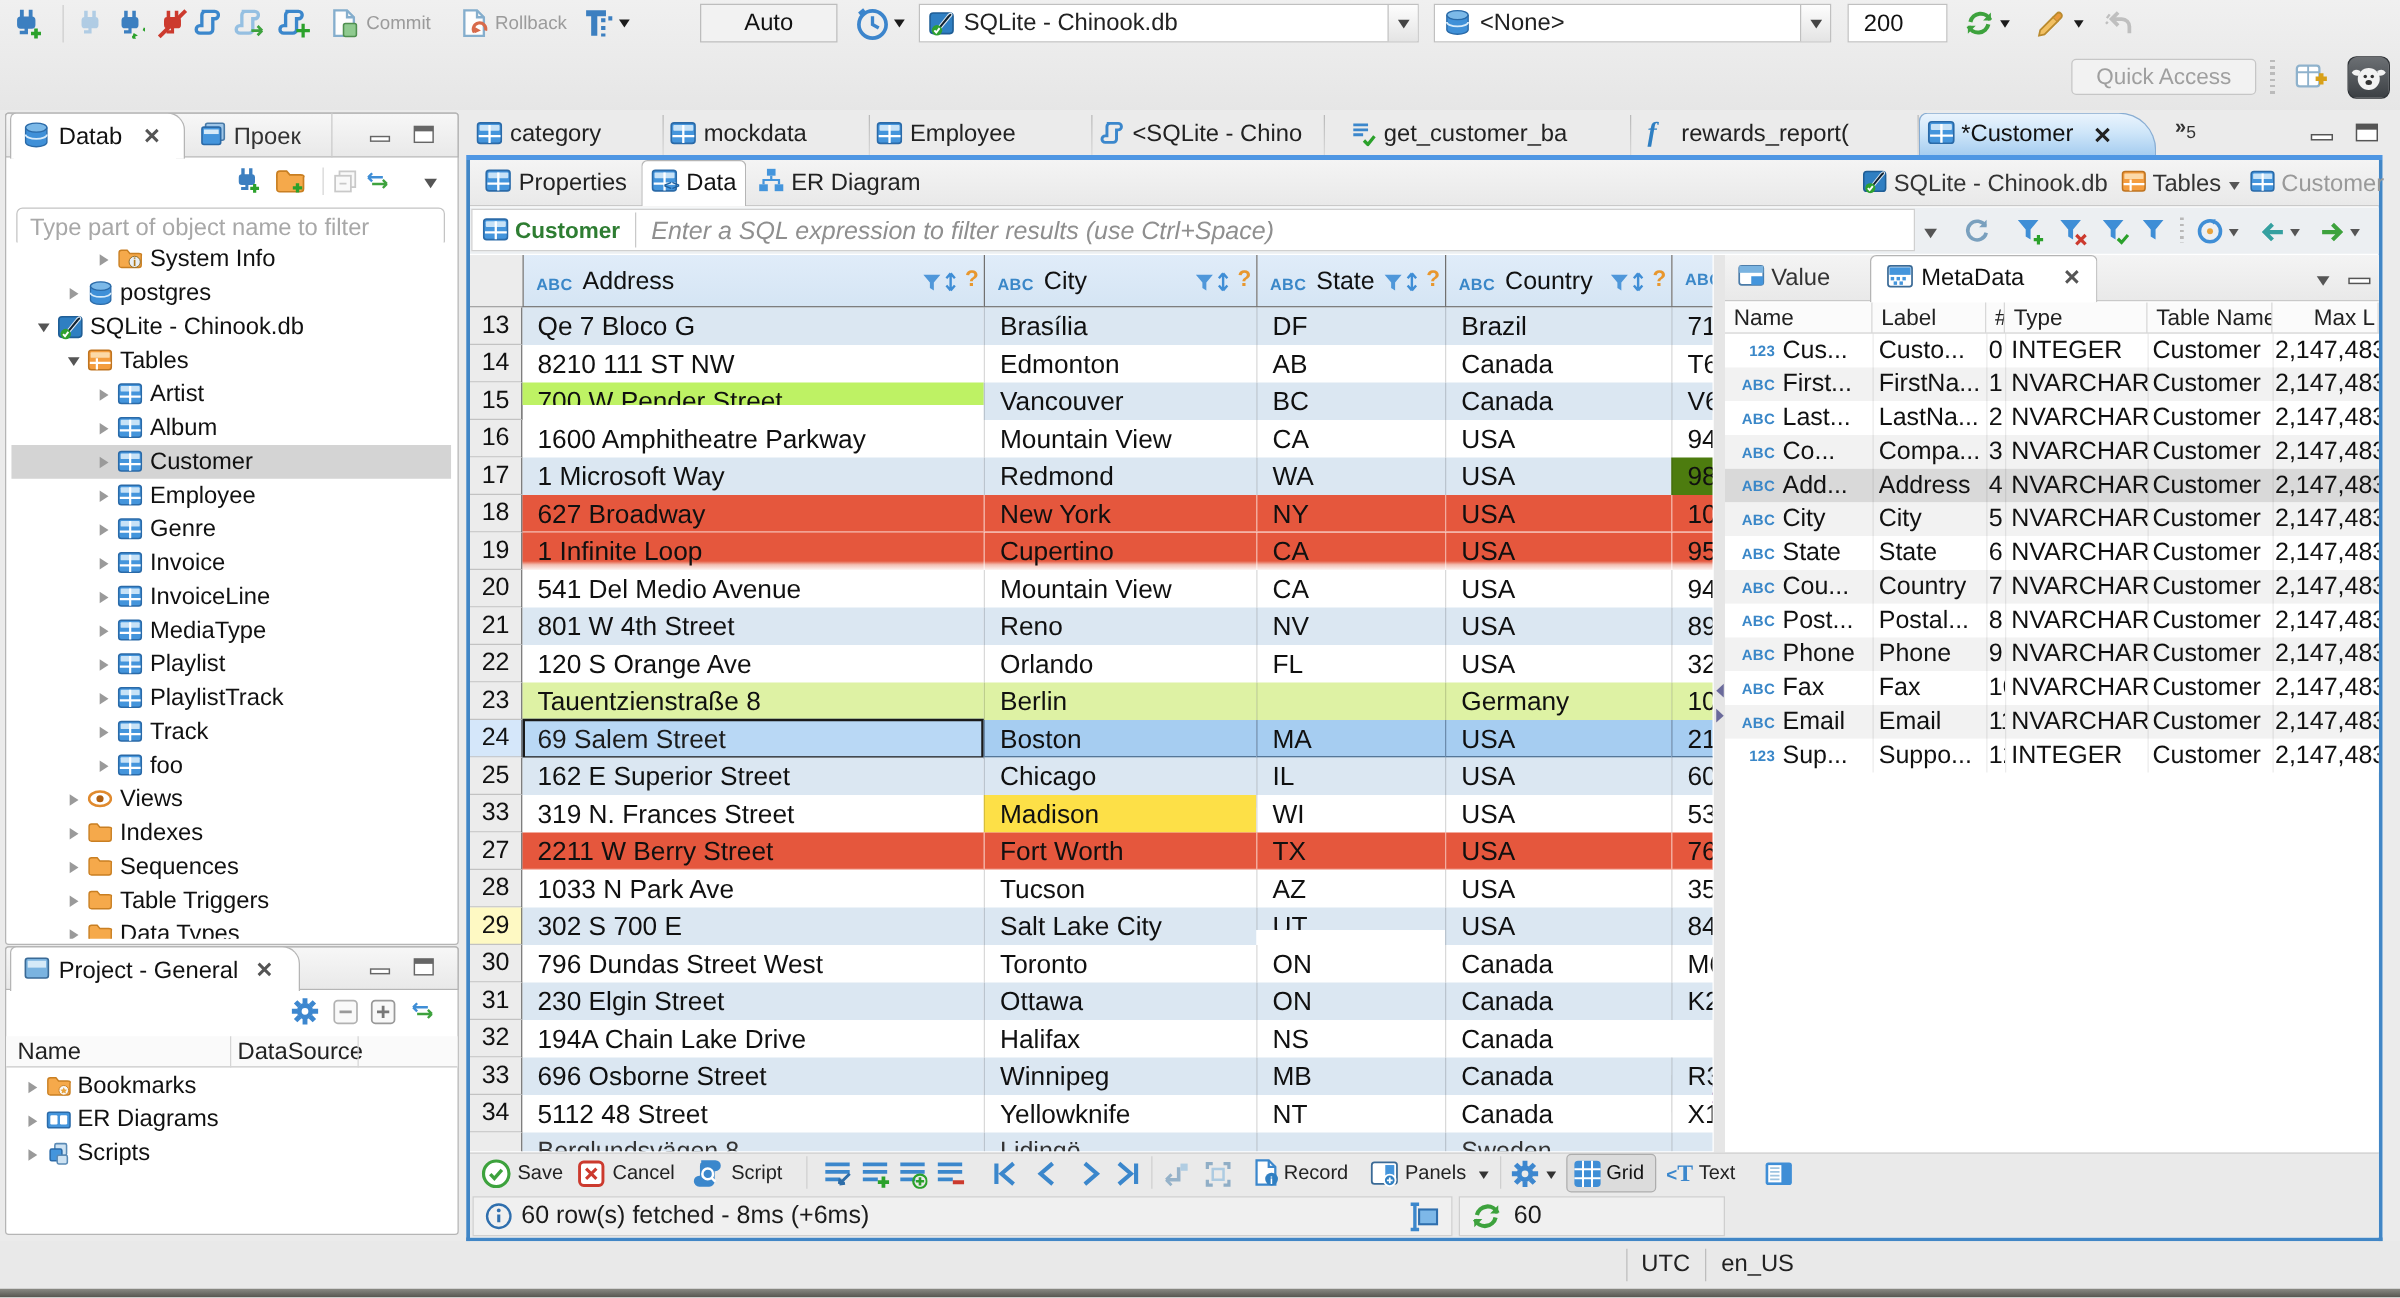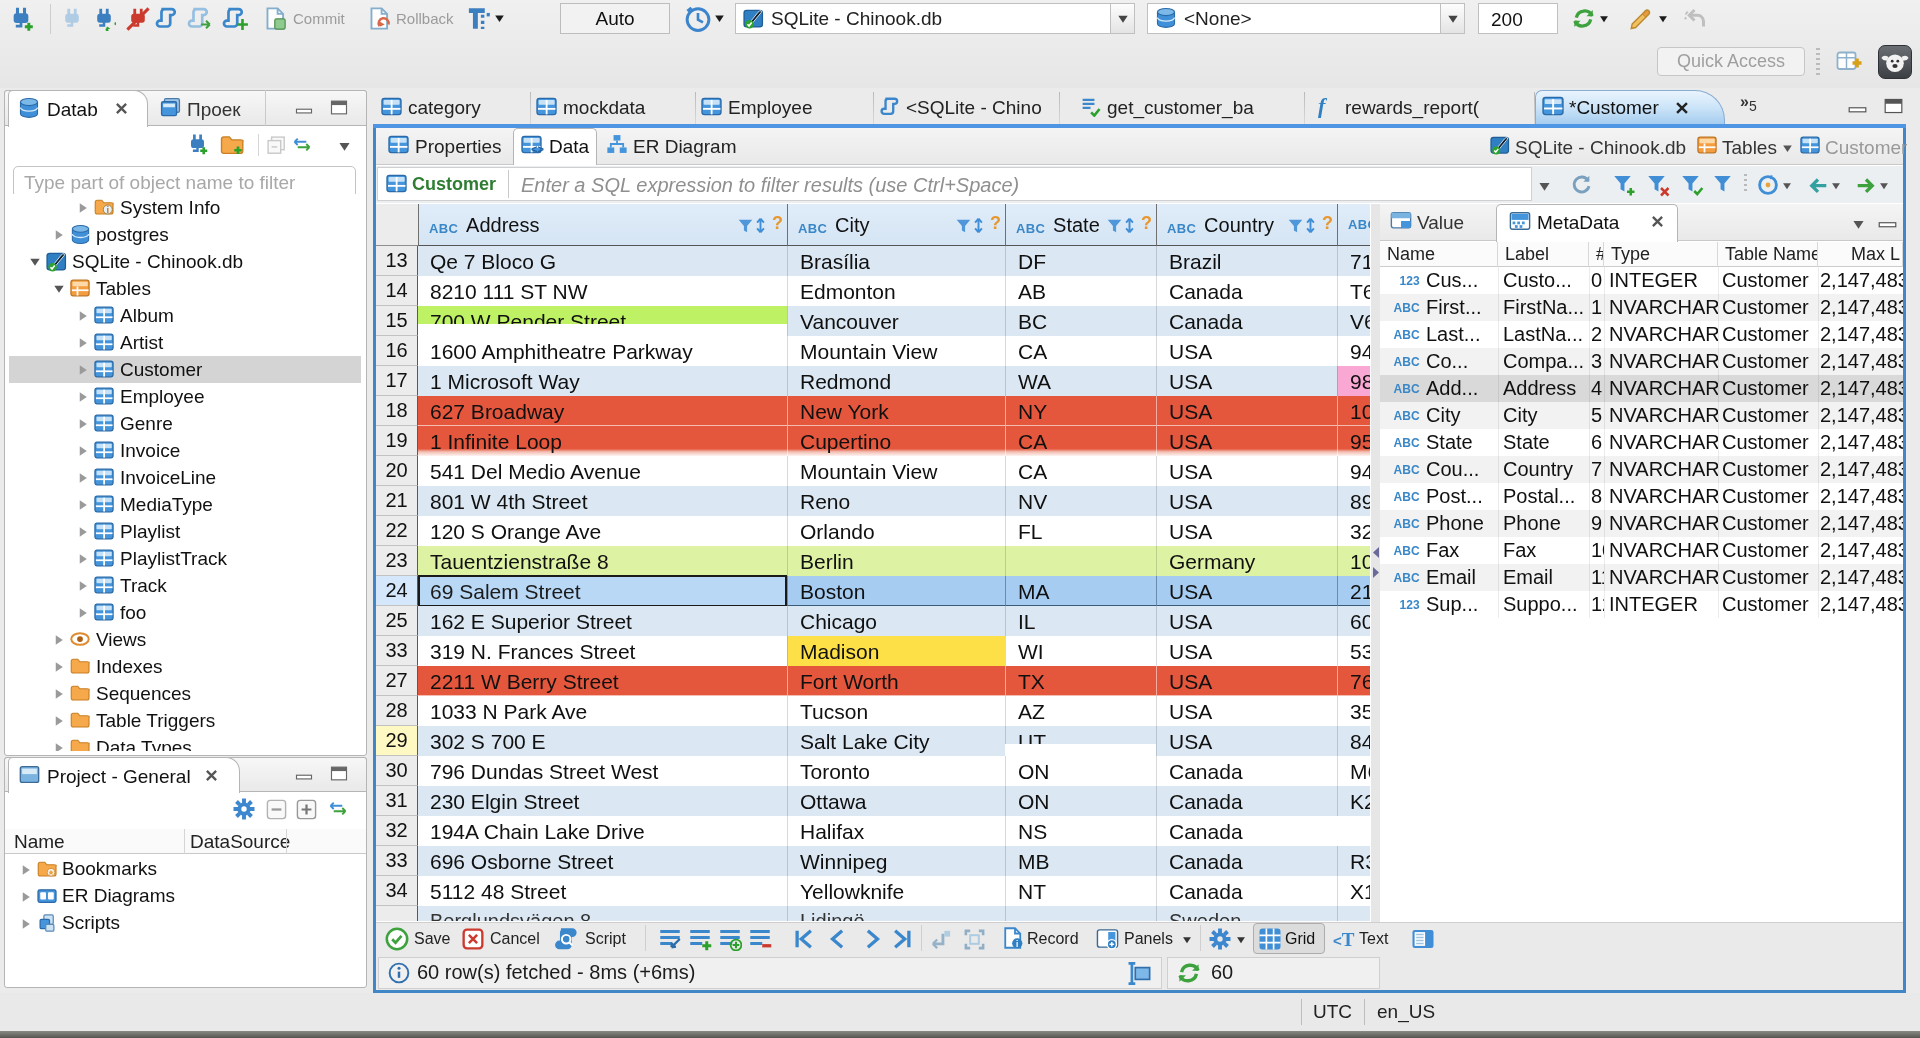--- a/index.html
+++ b/index.html
@@ -343,37 +343,37 @@
         </svg>
       </div>
       <div style="position:absolute;left:85px;top:3px">
         <svg width="20" height="20" viewBox="0 0 16 16">
           <rect x="0.75" y="1.75" width="14.5" height="12.5" rx="1.8" fill="#4495dc" stroke="#2a6aa8" stroke-width="1"></rect>
 <rect x="2" y="3" width="12.2" height="3.6" rx="0.6" fill="#cfe6f8" opacity="0.95"></rect>
 <line x1="1.5" y1="9.8" x2="14.8" y2="9.8" stroke="#fff" stroke-width="1.4"></line>
 <line x1="8.1" y1="3" x2="8.1" y2="14" stroke="#fff" stroke-width="1.4"></line>
         </svg>
       </div>
+      <div style="position:absolute;left:111px;top:3px;font-size:19px;color:#111;white-space:nowrap">Artist</div>
+    </div>
+<div style="position:relative;height:27px;width:100%">
+      <div style="position:absolute;left:68px;top:8px">
+        <svg width="12" height="12" viewBox="0 0 11 11">
+          <path d="M2.5 1.2 L9 5.5 L2.5 9.8 z" fill="#9a9a9a"></path>
+        </svg>
+      </div>
+      <div style="position:absolute;left:85px;top:3px">
+        <svg width="20" height="20" viewBox="0 0 16 16">
+          <rect x="0.75" y="1.75" width="14.5" height="12.5" rx="1.8" fill="#4495dc" stroke="#2a6aa8" stroke-width="1"></rect>
+<rect x="2" y="3" width="12.2" height="3.6" rx="0.6" fill="#cfe6f8" opacity="0.95"></rect>
+<line x1="1.5" y1="9.8" x2="14.8" y2="9.8" stroke="#fff" stroke-width="1.4"></line>
+<line x1="8.1" y1="3" x2="8.1" y2="14" stroke="#fff" stroke-width="1.4"></line>
+        </svg>
+      </div>
       <div style="position:absolute;left:111px;top:3px;font-size:19px;color:#111;white-space:nowrap">Album</div>
-    </div>
-<div style="position:relative;height:27px;width:100%">
-      <div style="position:absolute;left:68px;top:8px">
-        <svg width="12" height="12" viewBox="0 0 11 11">
-          <path d="M2.5 1.2 L9 5.5 L2.5 9.8 z" fill="#9a9a9a"></path>
-        </svg>
-      </div>
-      <div style="position:absolute;left:85px;top:3px">
-        <svg width="20" height="20" viewBox="0 0 16 16">
-          <rect x="0.75" y="1.75" width="14.5" height="12.5" rx="1.8" fill="#4495dc" stroke="#2a6aa8" stroke-width="1"></rect>
-<rect x="2" y="3" width="12.2" height="3.6" rx="0.6" fill="#cfe6f8" opacity="0.95"></rect>
-<line x1="1.5" y1="9.8" x2="14.8" y2="9.8" stroke="#fff" stroke-width="1.4"></line>
-<line x1="8.1" y1="3" x2="8.1" y2="14" stroke="#fff" stroke-width="1.4"></line>
-        </svg>
-      </div>
-      <div style="position:absolute;left:111px;top:3px;font-size:19px;color:#111;white-space:nowrap">Artist</div>
     </div>
 <div style="position:relative;height:27px;background:#d4d4d4;width:100%">
       <div style="position:absolute;left:68px;top:8px">
         <svg width="12" height="12" viewBox="0 0 11 11">
           <path d="M2.5 1.2 L9 5.5 L2.5 9.8 z" fill="#9a9a9a"></path>
         </svg>
       </div>
       <div style="position:absolute;left:85px;top:3px">
         <svg width="20" height="20" viewBox="0 0 16 16">
           <rect x="0.75" y="1.75" width="14.5" height="12.5" rx="1.8" fill="#4495dc" stroke="#2a6aa8" stroke-width="1"></rect>
@@ -977,21 +977,21 @@
 <div style="position:absolute;left:418px;top:336px;width:369px;height:30px;background:#ffffff;padding:4px 0 0 12px;font-size:21px;white-space:nowrap;overflow:hidden;color:#101010">1600 Amphitheatre Parkway</div>
 <div style="position:absolute;left:787px;top:336px;width:218px;height:30px;background:#ffffff;border-left:1px solid rgba(0,0,0,0.15);padding:4px 0 0 12px;font-size:21px;white-space:nowrap;overflow:hidden;color:#101010">Mountain View</div>
 <div style="position:absolute;left:1005px;top:336px;width:151px;height:30px;background:#ffffff;border-left:1px solid rgba(0,0,0,0.15);padding:4px 0 0 12px;font-size:21px;white-space:nowrap;overflow:hidden;color:#101010">CA</div>
 <div style="position:absolute;left:1156px;top:336px;width:181px;height:30px;background:#ffffff;border-left:1px solid rgba(0,0,0,0.15);padding:4px 0 0 12px;font-size:21px;white-space:nowrap;overflow:hidden;color:#101010">USA</div>
 <div style="position:absolute;left:1337px;top:336px;width:33px;height:30px;background:#ffffff;border-left:1px solid rgba(0,0,0,0.15);padding:4px 0 0 12px;font-size:21px;white-space:nowrap;overflow:hidden;color:#101010">94</div>
 <div style="position:absolute;left:376px;top:366px;width:42px;height:30px;background:#ececec;border-bottom:1px solid #c2c2c2;border-right:1px solid #5a5a5a;display:flex;align-items:center;justify-content:center;font-size:20px;color:#111">17</div>
 <div style="position:absolute;left:418px;top:366px;width:369px;height:30px;background:#dbe7f2;padding:4px 0 0 12px;font-size:21px;white-space:nowrap;overflow:hidden;color:#101010">1 Microsoft Way</div>
 <div style="position:absolute;left:787px;top:366px;width:218px;height:30px;background:#dbe7f2;border-left:1px solid rgba(0,0,0,0.15);padding:4px 0 0 12px;font-size:21px;white-space:nowrap;overflow:hidden;color:#101010">Redmond</div>
 <div style="position:absolute;left:1005px;top:366px;width:151px;height:30px;background:#dbe7f2;border-left:1px solid rgba(0,0,0,0.15);padding:4px 0 0 12px;font-size:21px;white-space:nowrap;overflow:hidden;color:#101010">WA</div>
 <div style="position:absolute;left:1156px;top:366px;width:181px;height:30px;background:#dbe7f2;border-left:1px solid rgba(0,0,0,0.15);padding:4px 0 0 12px;font-size:21px;white-space:nowrap;overflow:hidden;color:#101010">USA</div>
-<div style="position:absolute;left:1337px;top:366px;width:33px;height:30px;background:#f9a8d4;border-left:1px solid rgba(0,0,0,0.15);padding:4px 0 0 12px;font-size:21px;white-space:nowrap;overflow:hidden;color:#101010">98</div>
+<div style="position:absolute;left:1337px;top:366px;width:33px;height:30px;background:#4d7c0f;border-left:1px solid rgba(0,0,0,0.15);padding:4px 0 0 12px;font-size:21px;white-space:nowrap;overflow:hidden;color:#101010">98</div>
 <div style="position:absolute;left:376px;top:396px;width:42px;height:30px;background:#ececec;border-bottom:1px solid #c2c2c2;border-right:1px solid #5a5a5a;display:flex;align-items:center;justify-content:center;font-size:20px;color:#111">18</div>
 <div style="position:absolute;left:418px;top:396px;width:369px;height:30px;background:#e5573d;border-bottom:1px solid rgba(255,255,255,0.6);padding:4px 0 0 12px;font-size:21px;white-space:nowrap;overflow:hidden;color:#101010">627 Broadway</div>
 <div style="position:absolute;left:787px;top:396px;width:218px;height:30px;background:#e5573d;border-left:1px solid rgba(255,255,255,0.5);border-bottom:1px solid rgba(255,255,255,0.6);padding:4px 0 0 12px;font-size:21px;white-space:nowrap;overflow:hidden;color:#101010">New York</div>
 <div style="position:absolute;left:1005px;top:396px;width:151px;height:30px;background:#e5573d;border-left:1px solid rgba(255,255,255,0.5);border-bottom:1px solid rgba(255,255,255,0.6);padding:4px 0 0 12px;font-size:21px;white-space:nowrap;overflow:hidden;color:#101010">NY</div>
 <div style="position:absolute;left:1156px;top:396px;width:181px;height:30px;background:#e5573d;border-left:1px solid rgba(255,255,255,0.5);border-bottom:1px solid rgba(255,255,255,0.6);padding:4px 0 0 12px;font-size:21px;white-space:nowrap;overflow:hidden;color:#101010">USA</div>
 <div style="position:absolute;left:1337px;top:396px;width:33px;height:30px;background:#e5573d;border-left:1px solid rgba(255,255,255,0.5);border-bottom:1px solid rgba(255,255,255,0.6);padding:4px 0 0 12px;font-size:21px;white-space:nowrap;overflow:hidden;color:#101010">10</div>
 <div style="position:absolute;left:376px;top:426px;width:42px;height:30px;background:#ececec;border-bottom:1px solid #c2c2c2;border-right:1px solid #5a5a5a;display:flex;align-items:center;justify-content:center;font-size:20px;color:#111">19</div>
 <div style="position:absolute;left:418px;top:426px;width:369px;height:30px;background:linear-gradient(#e5573d 0 76%, #f2beb2 86%, #fdf4f2 100%);padding:4px 0 0 12px;font-size:21px;white-space:nowrap;overflow:hidden;color:#101010">1 Infinite Loop</div>
 <div style="position:absolute;left:787px;top:426px;width:218px;height:30px;background:linear-gradient(#e5573d 0 76%, #f2beb2 86%, #fdf4f2 100%);border-left:1px solid rgba(255,255,255,0.5);padding:4px 0 0 12px;font-size:21px;white-space:nowrap;overflow:hidden;color:#101010">Cupertino</div>
 <div style="position:absolute;left:1005px;top:426px;width:151px;height:30px;background:linear-gradient(#e5573d 0 76%, #f2beb2 86%, #fdf4f2 100%);border-left:1px solid rgba(255,255,255,0.5);padding:4px 0 0 12px;font-size:21px;white-space:nowrap;overflow:hidden;color:#101010">CA</div>

